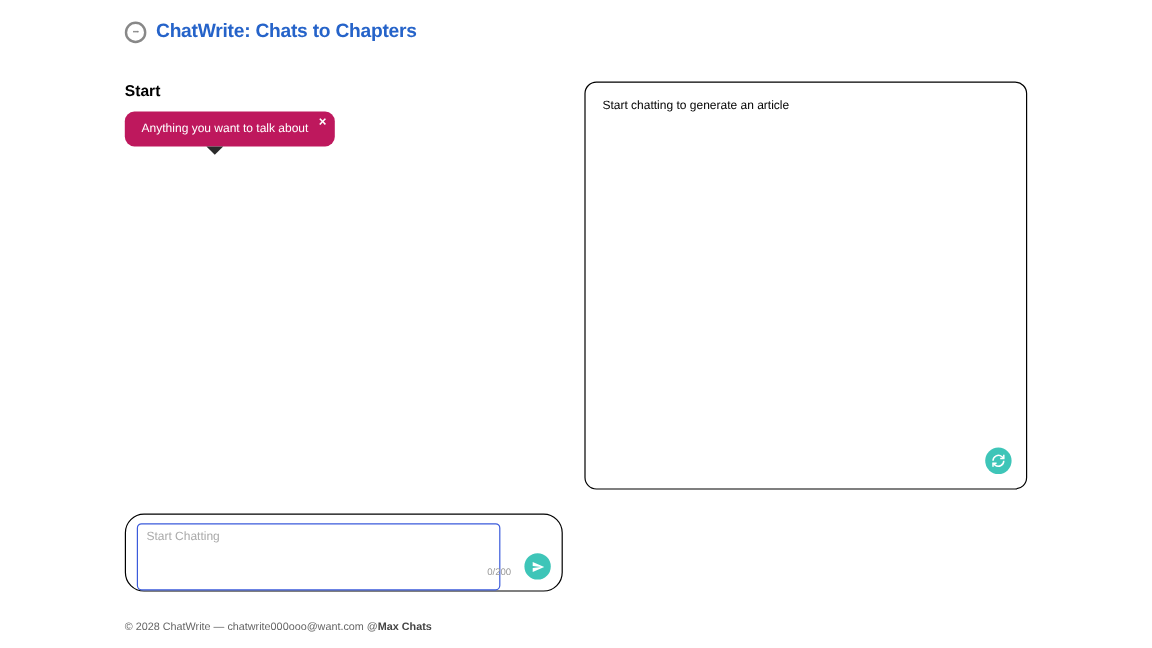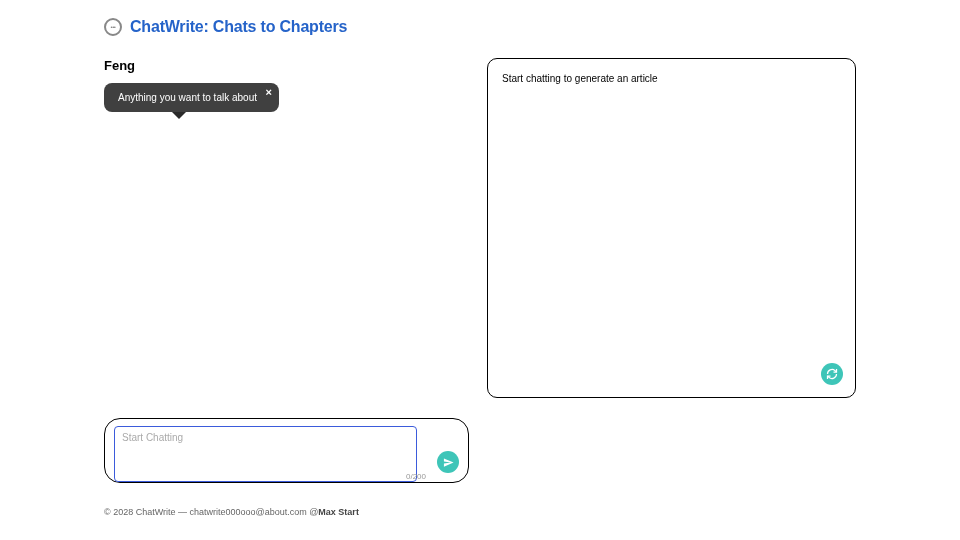--- a/index.html
+++ b/index.html
@@ -14,21 +14,21 @@
       height: 540px;
       overflow: hidden;
     }
     .container {
       padding: 18px 104px 0 104px;
     }
     .header {
       display: flex;
       align-items: center;
       gap: 8px;
-      margin-bottom: 22px;
+      margin-bottom: 32px;
     }
     .logo-icon {
       width: 18px;
       height: 18px;
       border: 2px solid #888;
       border-radius: 50%;
       display: flex;
       align-items: center;
       justify-content: center;
       position: relative;
@@ -62,21 +62,21 @@
       font-size: 13px;
       font-weight: 700;
       color: #000;
       margin-bottom: 10px;
     }
     .chat-area {
       height: 335px;
       position: relative;
     }
     .tooltip {
-      background: #404040;
+      background: #be185d;
       color: #fff;
       padding: 9px 14px;
       border-radius: 8px;
       font-size: 10px;
       display: inline-flex;
       align-items: center;
       gap: 10px;
       position: relative;
     }
     .tooltip::after {
@@ -116,21 +116,21 @@
       font-family: inherit;
       resize: none;
       outline: none;
       color: #333;
     }
     .chat-textarea::placeholder {
       color: #aaa;
     }
     .char-counter {
       position: absolute;
-      bottom: 1px;
+      bottom: 11px;
       right: 42px;
       font-size: 8px;
       color: #999;
     }
     .send-button {
       position: absolute;
       right: 9px;
       bottom: 9px;
       width: 22px;
       height: 22px;
@@ -181,21 +181,21 @@
 <body>
 
 <div class="container">
   <div class="header">
     <div class="logo-icon"></div>
     <div class="app-title">ChatWrite: Chats to Chapters</div>
   </div>
 
   <div class="main">
     <div class="left-panel">
-      <div class="section-title">Feng</div>
+      <div class="section-title">Start</div>
       <div class="chat-area">
         <div class="tooltip">
           <span class="tooltip-text">Anything you want to talk about</span>
           <span class="tooltip-close">×</span>
         </div>
       </div>
       <div class="chat-input-wrapper">
         <textarea class="chat-textarea" placeholder="Start Chatting" style=""></textarea>
         <div class="char-counter">0/200</div>
         <button class="send-button">
@@ -215,15 +215,15 @@
             <path d="M3 12a9 9 0 0 1 15-6.7L21 8"></path>
             <path d="M3 22v-6h6"></path>
             <path d="M21 12a9 9 0 0 1-15 6.7L3 16"></path>
           </svg>
         </button>
       </div>
     </div>
   </div>
 
   <div class="footer">
-    <span>© 2028 ChatWrite — </span><span>chatwrite000ooo@about.com</span><span>  @</span><span class="footer-author">Max Start</span>
+    <span>© 2028 ChatWrite — </span><span>chatwrite000ooo@want.com</span><span>  @</span><span class="footer-author">Max Chats</span>
   </div>
 </div>
 
 </body></html>

